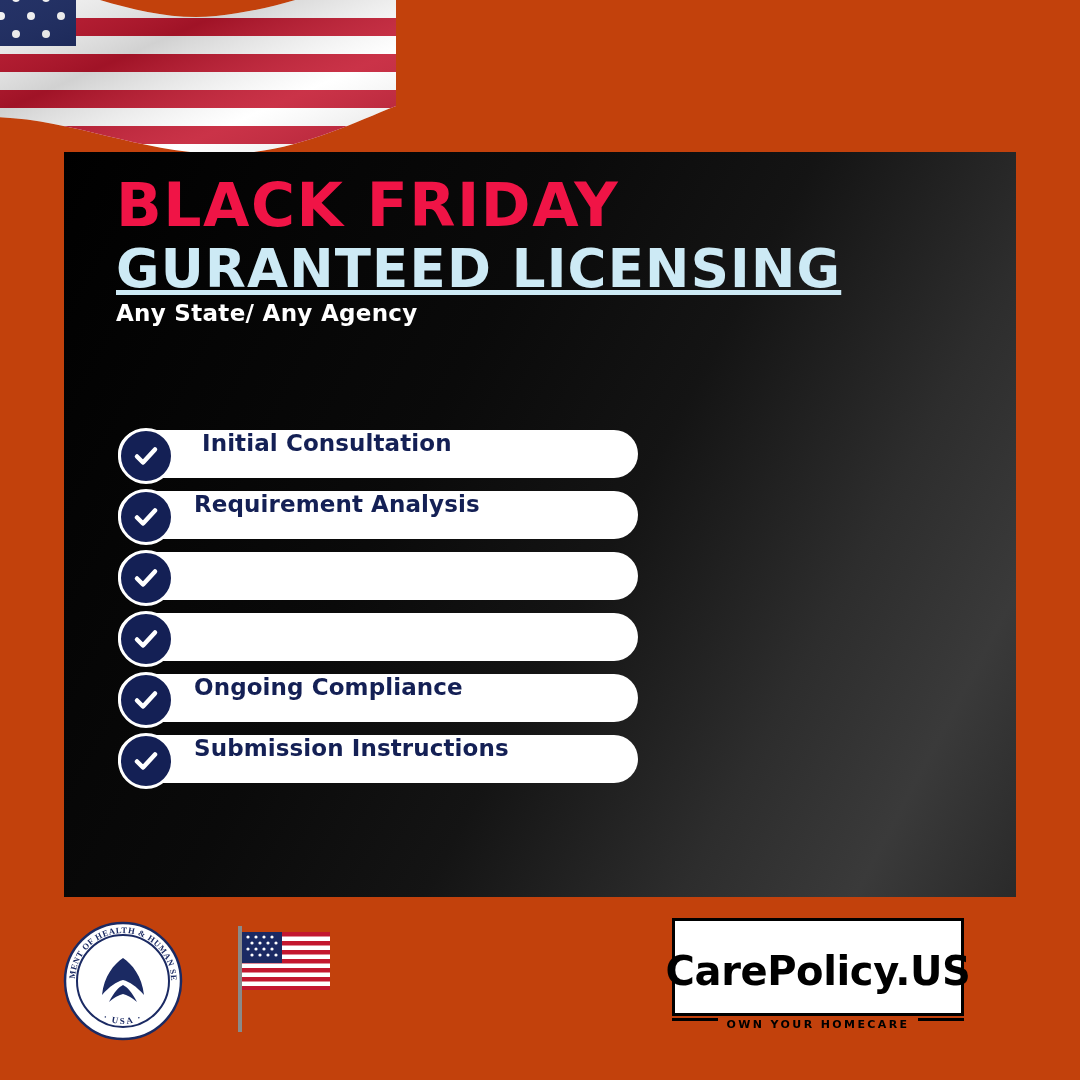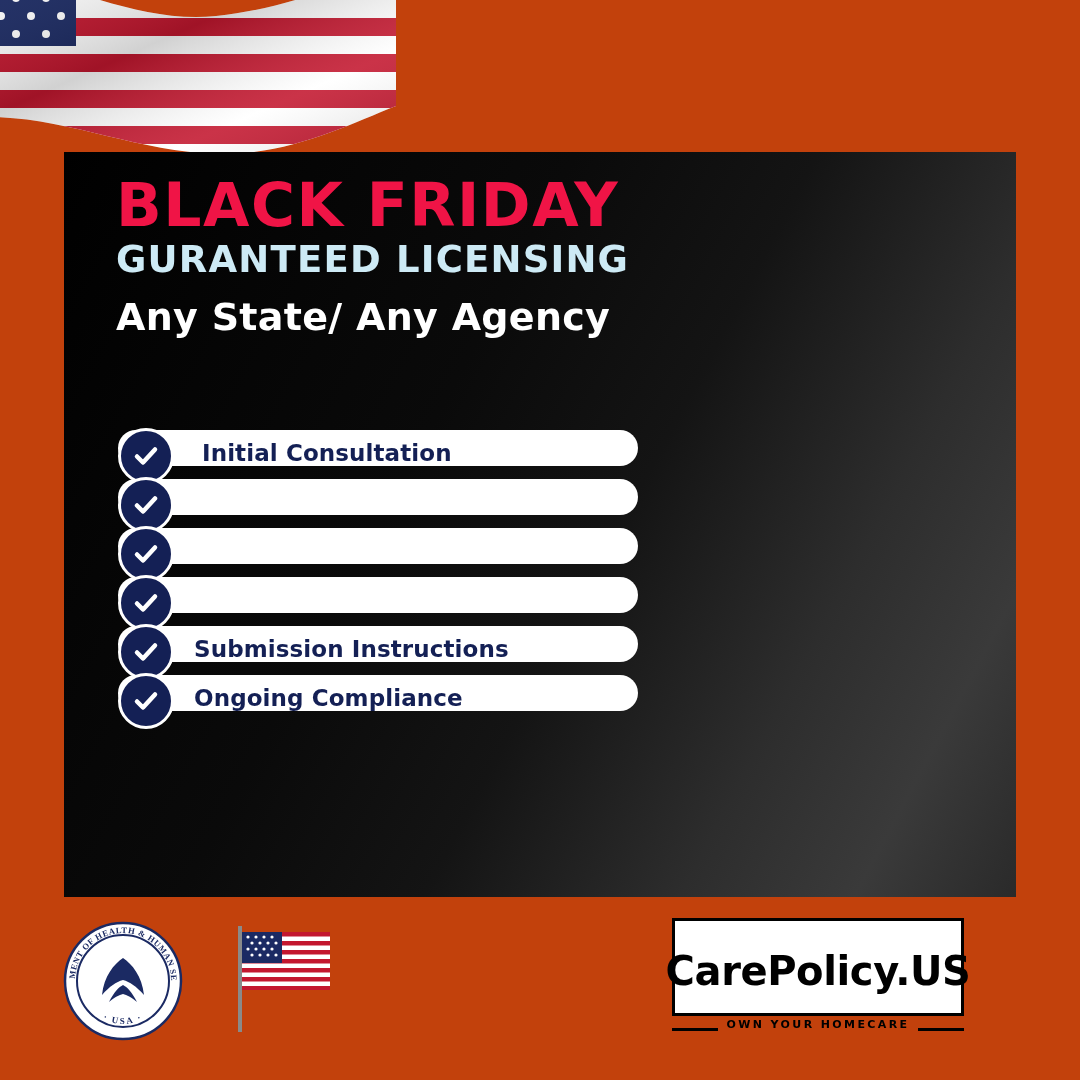--- a/index.html
+++ b/index.html
@@ -42,49 +42,49 @@
     font-weight: 700;
     font-size: 60px;
     letter-spacing: 1.5px;
     color: #f01446;
     line-height: 1.12;
     white-space: nowrap;
   }
   .title-main {
     font-family: "DejaVu Sans", sans-serif;
     font-weight: 700;
-    font-size: 37px;
+    font-size: 53px;
     letter-spacing: 1.2px;
     color: #cdeaf5;
     line-height: 1.14;
     white-space: nowrap;
+    text-decoration: underline;
   }
   .subtitle {
-    margin-top: 14px;
-    font-family: "DejaVu Sans", sans-serif;
-    font-weight: 700;
-    font-size: 38px;
+    font-family: "DejaVu Sans", sans-serif;
+    font-weight: 700;
+    font-size: 23px;
     color: #ffffff;
     letter-spacing: 0.3px;
   }
 
   
   .features {
     position: absolute;
     left: 54px; top: 278px;
     width: 620px;
   }
   .pill {
     position: relative;
-    height: 36px;
+    height: 48px;
     background: #ffffff;
     border-radius: 26px;
     margin-bottom: 13px;
     display: flex;
-    align-items: flex-end;
+    align-items: flex-start;
     padding-left: 76px;
     width: 520px;
   }
   .pill .check {
     position: absolute;
     left: 0px; top: -2px;
     width: 56px; height: 56px;
     border-radius: 50%;
     background: #142055;
     border: 3px solid #ffffff;
@@ -130,21 +130,21 @@
     font-size: 40px;
     color: #000000;
     letter-spacing: -0.4px;
     margin-top: 8px;
   }
   .logo-tagline-wrap {
     position: absolute;
     left: 672px; top: 1018px;
     width: 292px;
     display: flex;
-    align-items: flex-end;
+    align-items: flex-start;
     justify-content: center;
     gap: 8px;
   }
   .logo-tagline-wrap .rule {
     height: 3px;
     background: #000;
     flex: 1;
   }
   .logo-tagline {
     font-family: "DejaVu Sans", sans-serif;
@@ -233,55 +233,56 @@
         </span>
         <span class="label">Initial Consultation</span>
       </div>
 
       <div class="pill">
         <span class="check">
           <svg width="30" height="30" viewBox="0 0 30 30">
               <path d="M6 15.5 L12 21.5 L24 8.5" stroke="#ffffff" stroke-width="4.5" fill="none" stroke-linecap="round" stroke-linejoin="round"></path>
             </svg>
         </span>
-      </div>
-
-      <div class="pill">
-        <span class="check">
-          <svg width="30" height="30" viewBox="0 0 30 30">
-              <path d="M6 15.5 L12 21.5 L24 8.5" stroke="#ffffff" stroke-width="4.5" fill="none" stroke-linecap="round" stroke-linejoin="round"></path>
-            </svg>
-        </span>
-      </div>
-
-      <div class="pill">
-        <span class="check">
-          <svg width="30" height="30" viewBox="0 0 30 30">
-              <path d="M6 15.5 L12 21.5 L24 8.5" stroke="#ffffff" stroke-width="4.5" fill="none" stroke-linecap="round" stroke-linejoin="round"></path>
-            </svg>
-        </span>
-      </div>
-
+        <span class="label">Requirement Analysis</span>
+      </div>
+
+      <div class="pill">
+        <span class="check">
+          <svg width="30" height="30" viewBox="0 0 30 30">
+              <path d="M6 15.5 L12 21.5 L24 8.5" stroke="#ffffff" stroke-width="4.5" fill="none" stroke-linecap="round" stroke-linejoin="round"></path>
+            </svg>
+        </span>
+      </div>
+
+      <div class="pill">
+        <span class="check">
+          <svg width="30" height="30" viewBox="0 0 30 30">
+              <path d="M6 15.5 L12 21.5 L24 8.5" stroke="#ffffff" stroke-width="4.5" fill="none" stroke-linecap="round" stroke-linejoin="round"></path>
+            </svg>
+        </span>
+      </div>
+
+
+      <div class="pill">
+        <span class="check">
+          <svg width="30" height="30" viewBox="0 0 30 30">
+              <path d="M6 15.5 L12 21.5 L24 8.5" stroke="#ffffff" stroke-width="4.5" fill="none" stroke-linecap="round" stroke-linejoin="round"></path>
+            </svg>
+        </span>
+        <span class="label">Ongoing Compliance</span>
+      </div>
 
       <div class="pill">
         <span class="check">
           <svg width="30" height="30" viewBox="0 0 30 30">
               <path d="M6 15.5 L12 21.5 L24 8.5" stroke="#ffffff" stroke-width="4.5" fill="none" stroke-linecap="round" stroke-linejoin="round"></path>
             </svg>
         </span>
         <span class="label">Submission Instructions</span>
-      </div>
-
-      <div class="pill">
-        <span class="check">
-          <svg width="30" height="30" viewBox="0 0 30 30">
-              <path d="M6 15.5 L12 21.5 L24 8.5" stroke="#ffffff" stroke-width="4.5" fill="none" stroke-linecap="round" stroke-linejoin="round"></path>
-            </svg>
-        </span>
-        <span class="label">Ongoing Compliance</span>
       </div>
 
     </div>
   </div>
 
   <svg class="hhs-seal" viewBox="0 0 122 122">
     <circle cx="61" cy="61" r="58" fill="#ffffff" stroke="#1b2a63" stroke-width="2.5"></circle>
     <circle cx="61" cy="61" r="46" fill="#ffffff" stroke="#1b2a63" stroke-width="2"></circle>
     <path d="M40 75 C42 56, 52 44, 61 38 C70 44, 80 56, 82 75 C74 66, 68 62, 61 60 C54 62, 48 66, 40 75 Z" fill="#1b2a63"></path>
     <path d="M47 82 C52 72, 57 67, 61 65 C65 67, 70 72, 75 82 C69 77, 65 75, 61 74 C57 75, 53 77, 47 82 Z" fill="#1b2a63"></path>

